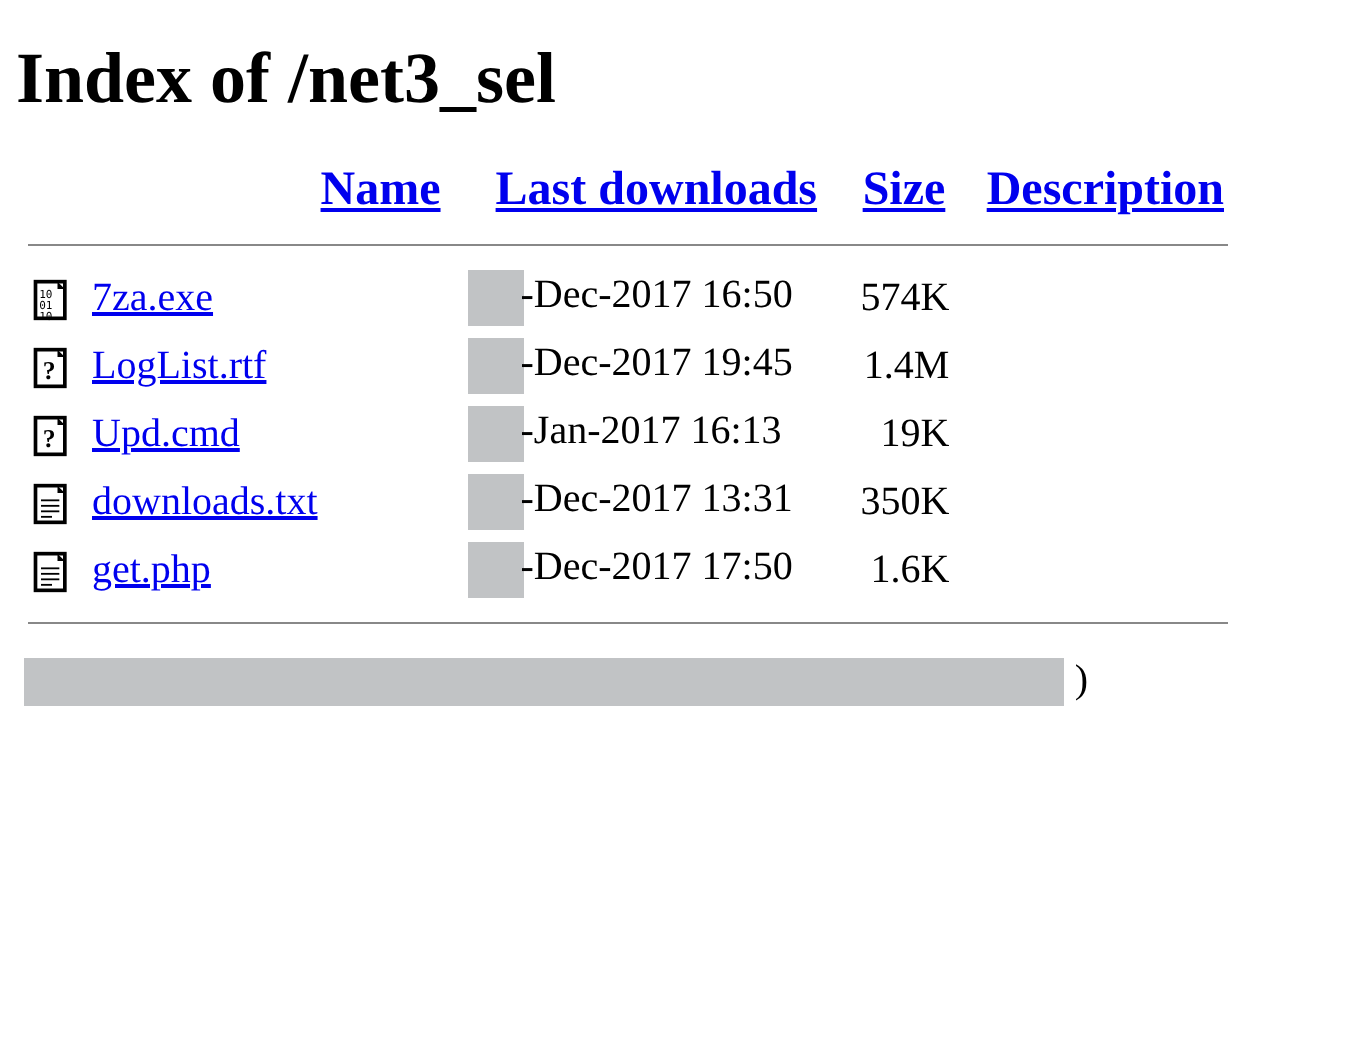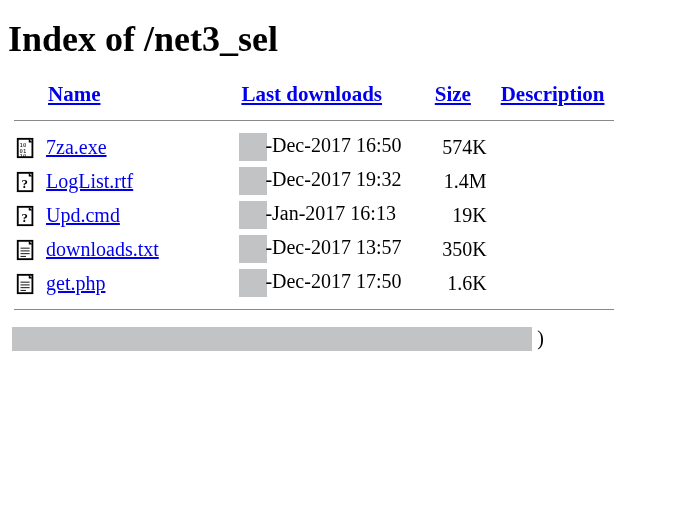--- a/index.html
+++ b/index.html
@@ -11,24 +11,24 @@
   }
   h1 {
     font-size: 36px;
     font-weight: bold;
     margin: 10px 0 18px 0;
   }
   table {
     border-collapse: collapse;
   }
   th {
-    text-align: left;
+    text-align: right;
     padding: 4px 8px;
     font-weight: bold;
-    font-size: 21px;
+    font-size: 24px;
   }
   th a, td.name a {
     color: #0000EE;
     text-decoration: underline;
   }
   td {
     padding: 3px 6px;
     font-size: 20px;
     white-space: nowrap;
   }
@@ -129,21 +129,21 @@
     <td class="icon">
       <span class="ic">
         <svg viewBox="0 0 24 24">
               <rect x="3" y="2" width="16" height="20" fill="#fff" stroke="#000" stroke-width="2"></rect>
               <path d="M15 2 L19 6 L15 6 Z" fill="#000"></path>
               <text x="7" y="18" font-size="14" font-weight="bold">?</text>
             </svg>
       </span>
     </td>
     <td class="name"><a href="#">LogList.rtf</a></td>
-    <td class="mod"><span class="mask"></span><span>-Dec-2017 19:32</span></td>
+    <td class="mod"><span class="mask"></span><span>-Dec-2017 19:45</span></td>
     <td class="size">1.4M</td>
     <td class="desc"></td>
   </tr>
 
   <tr>
     <td class="icon">
       <span class="ic">
         <svg viewBox="0 0 24 24">
               <rect x="3" y="2" width="16" height="20" fill="#fff" stroke="#000" stroke-width="2"></rect>
               <path d="M15 2 L19 6 L15 6 Z" fill="#000"></path>
@@ -164,21 +164,21 @@
               <rect x="3" y="2" width="16" height="20" fill="#fff" stroke="#000" stroke-width="2"></rect>
               <path d="M15 2 L19 6 L15 6 Z" fill="#000"></path>
               <line x1="6" y1="10" x2="16" y2="10" stroke="#000"></line>
               <line x1="6" y1="13" x2="16" y2="13" stroke="#000"></line>
               <line x1="6" y1="16" x2="16" y2="16" stroke="#000"></line>
               <line x1="6" y1="19" x2="12" y2="19" stroke="#000"></line>
             </svg>
       </span>
     </td>
     <td class="name"><a href="#">downloads.txt</a></td>
-    <td class="mod"><span class="mask"></span><span>-Dec-2017 13:57</span></td>
+    <td class="mod"><span class="mask"></span><span>-Dec-2017 13:31</span></td>
     <td class="size">350K</td>
     <td class="desc"></td>
   </tr>
 
   <tr>
     <td class="icon">
       <span class="ic">
         <svg viewBox="0 0 24 24">
               <rect x="3" y="2" width="16" height="20" fill="#fff" stroke="#000" stroke-width="2"></rect>
               <path d="M15 2 L19 6 L15 6 Z" fill="#000"></path>

